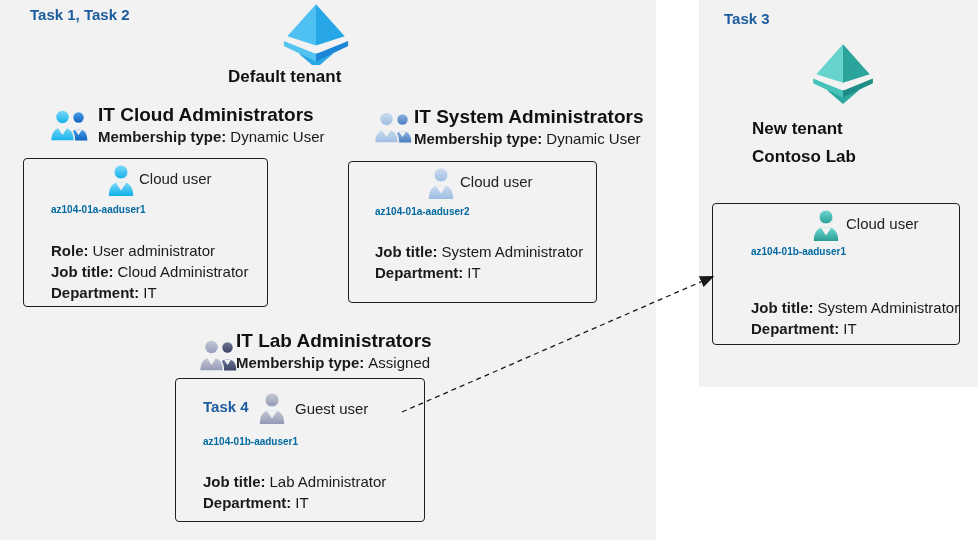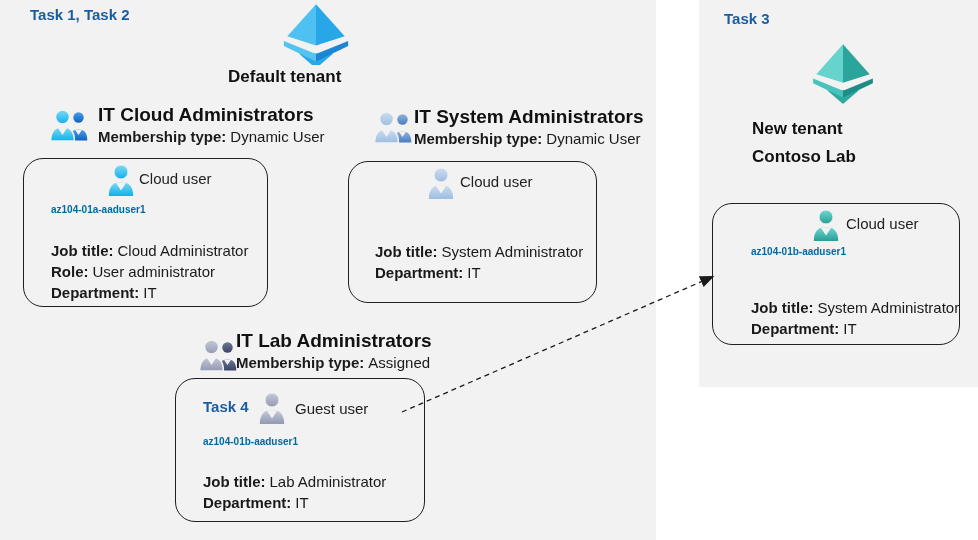--- a/index.html
+++ b/index.html
@@ -11,21 +11,21 @@
     -webkit-font-smoothing:antialiased;
   }
   .abs{position:absolute;margin-left:12px;}
   .panel{position:absolute;background:#f2f2f2;}
   .task-label{font-weight:bold;font-size:15px;color:#1b5c9e;white-space:nowrap;}
   .tenant-name{font-weight:bold;font-size:17px;color:#111;text-align:left;white-space:nowrap;}
   .grp-title{font-weight:bold;font-size:19px;color:#111;white-space:nowrap;}
   .grp-mem{font-size:15px;color:#1a1a1a;white-space:nowrap;}
   .grp-mem b, .fline b{margin-right:4px;}
   .card{
-    position:absolute;border:1.4px solid #1f1f1f;border-radius:20px;
+    position:absolute;border:1.4px solid #1f1f1f;border-radius:4px;
     background:transparent;box-sizing:border-box;
   }
   .utype{font-size:15px;color:#222;white-space:nowrap;}
   .uname{font-weight:bold;font-size:10px;color:#0369a1;white-space:nowrap;}
   .fline{font-size:15px;line-height:21px;color:#1a1a1a;white-space:nowrap;}
   svg{display:block;}
   .overlay{position:absolute;left:0;top:0;pointer-events:none;}
 </style>
 </head>
 <body>
@@ -99,22 +99,22 @@
   <div class="abs" style="left:72px;top:5px;">
     <svg width="26" height="33" viewBox="0 0 26 32">
       <circle cx="13" cy="7.5" r="7" fill="url(#lg-cyan)" stroke="#f2f2f2" stroke-width="1"></circle>
       <path d="M0.8,31.5 C0.8,21.5 5.6,17.5 13,17.5 C20.4,17.5 25.2,21.5 25.2,31.5 Z" fill="url(#lg-cyan)"></path>
       <path d="M7.5,17.8 L13,26 L18.5,17.8 Z" fill="#f2f2f2"></path>
     </svg>
   </div>
   <div class="abs utype" style="left:103px;top:11px;">Cloud user</div>
   <div class="abs uname" style="left:15px;top:45px;">az104-01a-aaduser1</div>
   <div class="abs" style="left:15px;top:81px;">
+    <div class="fline"><b>Role:</b><span>User administrator</span></div>
     <div class="fline"><b>Job title:</b><span>Cloud Administrator</span></div>
-    <div class="fline"><b>Role:</b><span>User administrator</span></div>
     <div class="fline"><b>Department:</b><span>IT</span></div>
   </div>
 </div>
 
 <div class="abs" style="left:362px;top:110px;">
   <svg width="38" height="34" viewBox="0 0 38 34">
     <circle cx="28.5" cy="9.5" r="5.2" fill="url(#lg-mblue)"></circle>
     <path d="M19.5,32.5 C19.5,24.5 23,21.5 28.5,21.5 C34,21.5 37.3,24.5 37.3,32.5 Z" fill="url(#lg-mblue)"></path>
     <path d="M25,21.8 L28.5,27 L32,21.8 Z" fill="#f2f2f2"></path>
     <circle cx="12.5" cy="9" r="7" fill="url(#lg-pale)" stroke="#f2f2f2" stroke-width="1.5"></circle>
@@ -129,20 +129,21 @@
 
 <div class="card" style="left:348px;top:161px;width:249px;height:142px;">
   <div class="abs" style="left:67px;top:5px;">
     <svg width="26" height="33" viewBox="0 0 26 32">
       <circle cx="13" cy="7.5" r="7" fill="url(#lg-pale)" stroke="#f2f2f2" stroke-width="1"></circle>
       <path d="M0.8,31.5 C0.8,21.5 5.6,17.5 13,17.5 C20.4,17.5 25.2,21.5 25.2,31.5 Z" fill="url(#lg-pale)"></path>
       <path d="M7.5,17.8 L13,26 L18.5,17.8 Z" fill="#f2f2f2"></path>
     </svg>
   </div>
   <div class="abs utype" style="left:99px;top:11px;">Cloud user</div>
+  <div class="abs uname" style="left:14px;top:44px;">az104-01a-aaduser2</div>
   <div class="abs" style="left:14px;top:79px;">
     <div class="fline"><b>Job title:</b><span>System Administrator</span></div>
     <div class="fline"><b>Department:</b><span>IT</span></div>
   </div>
 </div>
 
 <div class="abs" style="left:187px;top:338px;">
   <svg width="38" height="34" viewBox="0 0 38 34">
     <circle cx="28.5" cy="9.5" r="5.2" fill="url(#lg-slate)"></circle>
     <path d="M19.5,32.5 C19.5,24.5 23,21.5 28.5,21.5 C34,21.5 37.3,24.5 37.3,32.5 Z" fill="url(#lg-slate)"></path>

